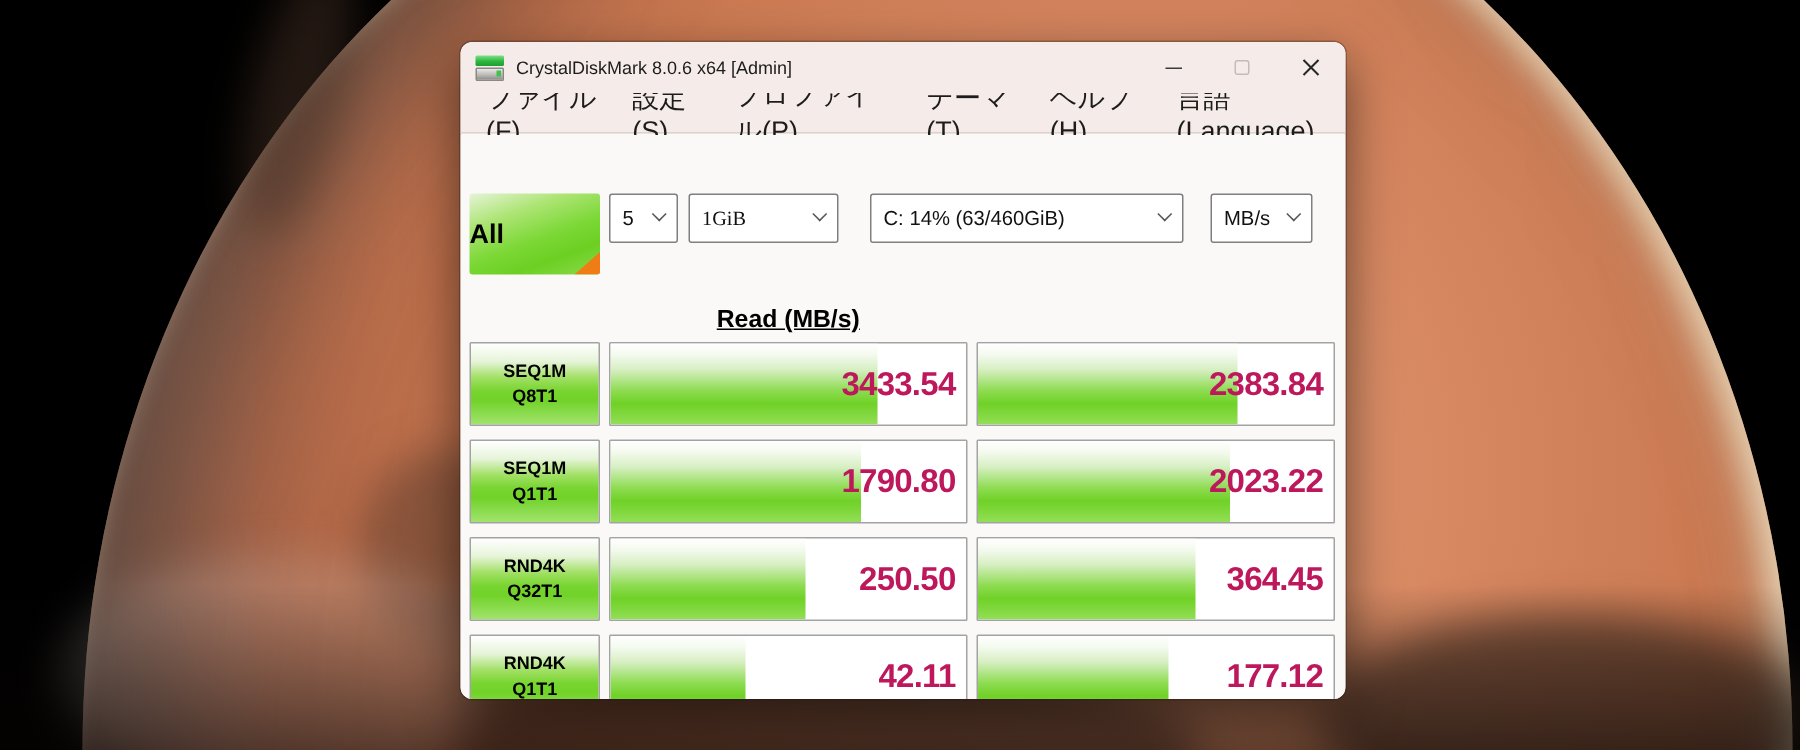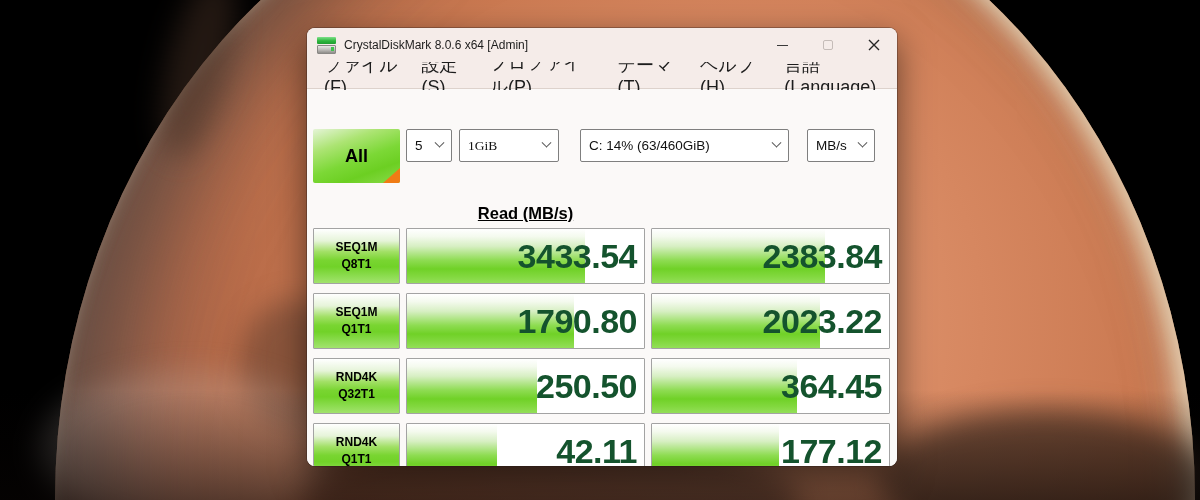--- a/index.html
+++ b/index.html
@@ -54,21 +54,21 @@
   .menubar { height:27px; background:#f5ece9; display:flex; align-items:center; padding-left:7px;
      border-bottom:1px solid #ddd2cc; }
   .menu-item { font-size:18px; color:#1c1c1c; padding:4px 10px; }
 
   .client { position:absolute; left:0; top:62px; right:0; bottom:0; background:#fbf9f8; }
 
   
   .all-btn {
     position:absolute; left:6px; top:39px; width:87px; height:54px; border-radius:2px;
     background:linear-gradient(160deg,#e5f4d7 0%,#ace473 28%,#7cd836 55%,#6ccf22 75%,#8ada4a 100%);
-    display:flex; align-items:center; justify-content:center; overflow:hidden;
+    display:flex; align-items:center; justify-content:flex-start; overflow:hidden;
   }
   .all-btn span { font-size:18px; font-weight:bold; color:#000; }
   .all-corner { position:absolute; right:0; bottom:0; width:0; height:0;
     border-left:17px solid transparent; border-bottom:15px solid #f07c15; }
   .combo {
     position:absolute; top:39px; height:33px; background:#fff; border:1px solid #7f7f7f; border-radius:2px;
     display:flex; align-items:center; padding:0 8px; font-size:13.5px; color:#111;
   }
   .combo .chev { margin-left:auto; width:7px; height:7px; border-right:1.4px solid #565656;
     border-bottom:1.4px solid #565656; transform:rotate(45deg) translate(-2px,-2px); }
@@ -88,21 +88,21 @@
     display:flex; flex-direction:column; align-items:center; justify-content:center; gap:3px;
   }
   .row-label div { font-size:12px; font-weight:bold; color:#000; line-height:1.15; }
   .cell {
     position:absolute; width:239px; height:56px; border:1px solid #a3a3a3; border-radius:1px;
     background:#fff; overflow:hidden;
   }
   .cell .bar { position:absolute; left:0; top:0; bottom:0;
     background:linear-gradient(180deg,#ffffff 0%,#f4faee 14%,#d7efc3 32%,#8edc52 58%,#70d127 74%,#82d83f 88%,#93df58 100%); }
   .cell .val { position:absolute; right:7px; top:50%; transform:translateY(-50%);
-    font-size:34px; font-weight:bold; color:#14532d; letter-spacing:-0.5px; }
+    font-size:22px; font-weight:bold; color:#be185d; letter-spacing:-0.5px; }
   .c-read  { left:99px; }
   .c-write { left:344px; }
   .r0 { top:138px; } .r1 { top:203px; } .r2 { top:268px; } .r3 { top:333px; }
 </style>
 </head>
 <body>
 
 <div class="scene">
   <div class="planet"></div>
   <div class="blob streak-top"></div>

